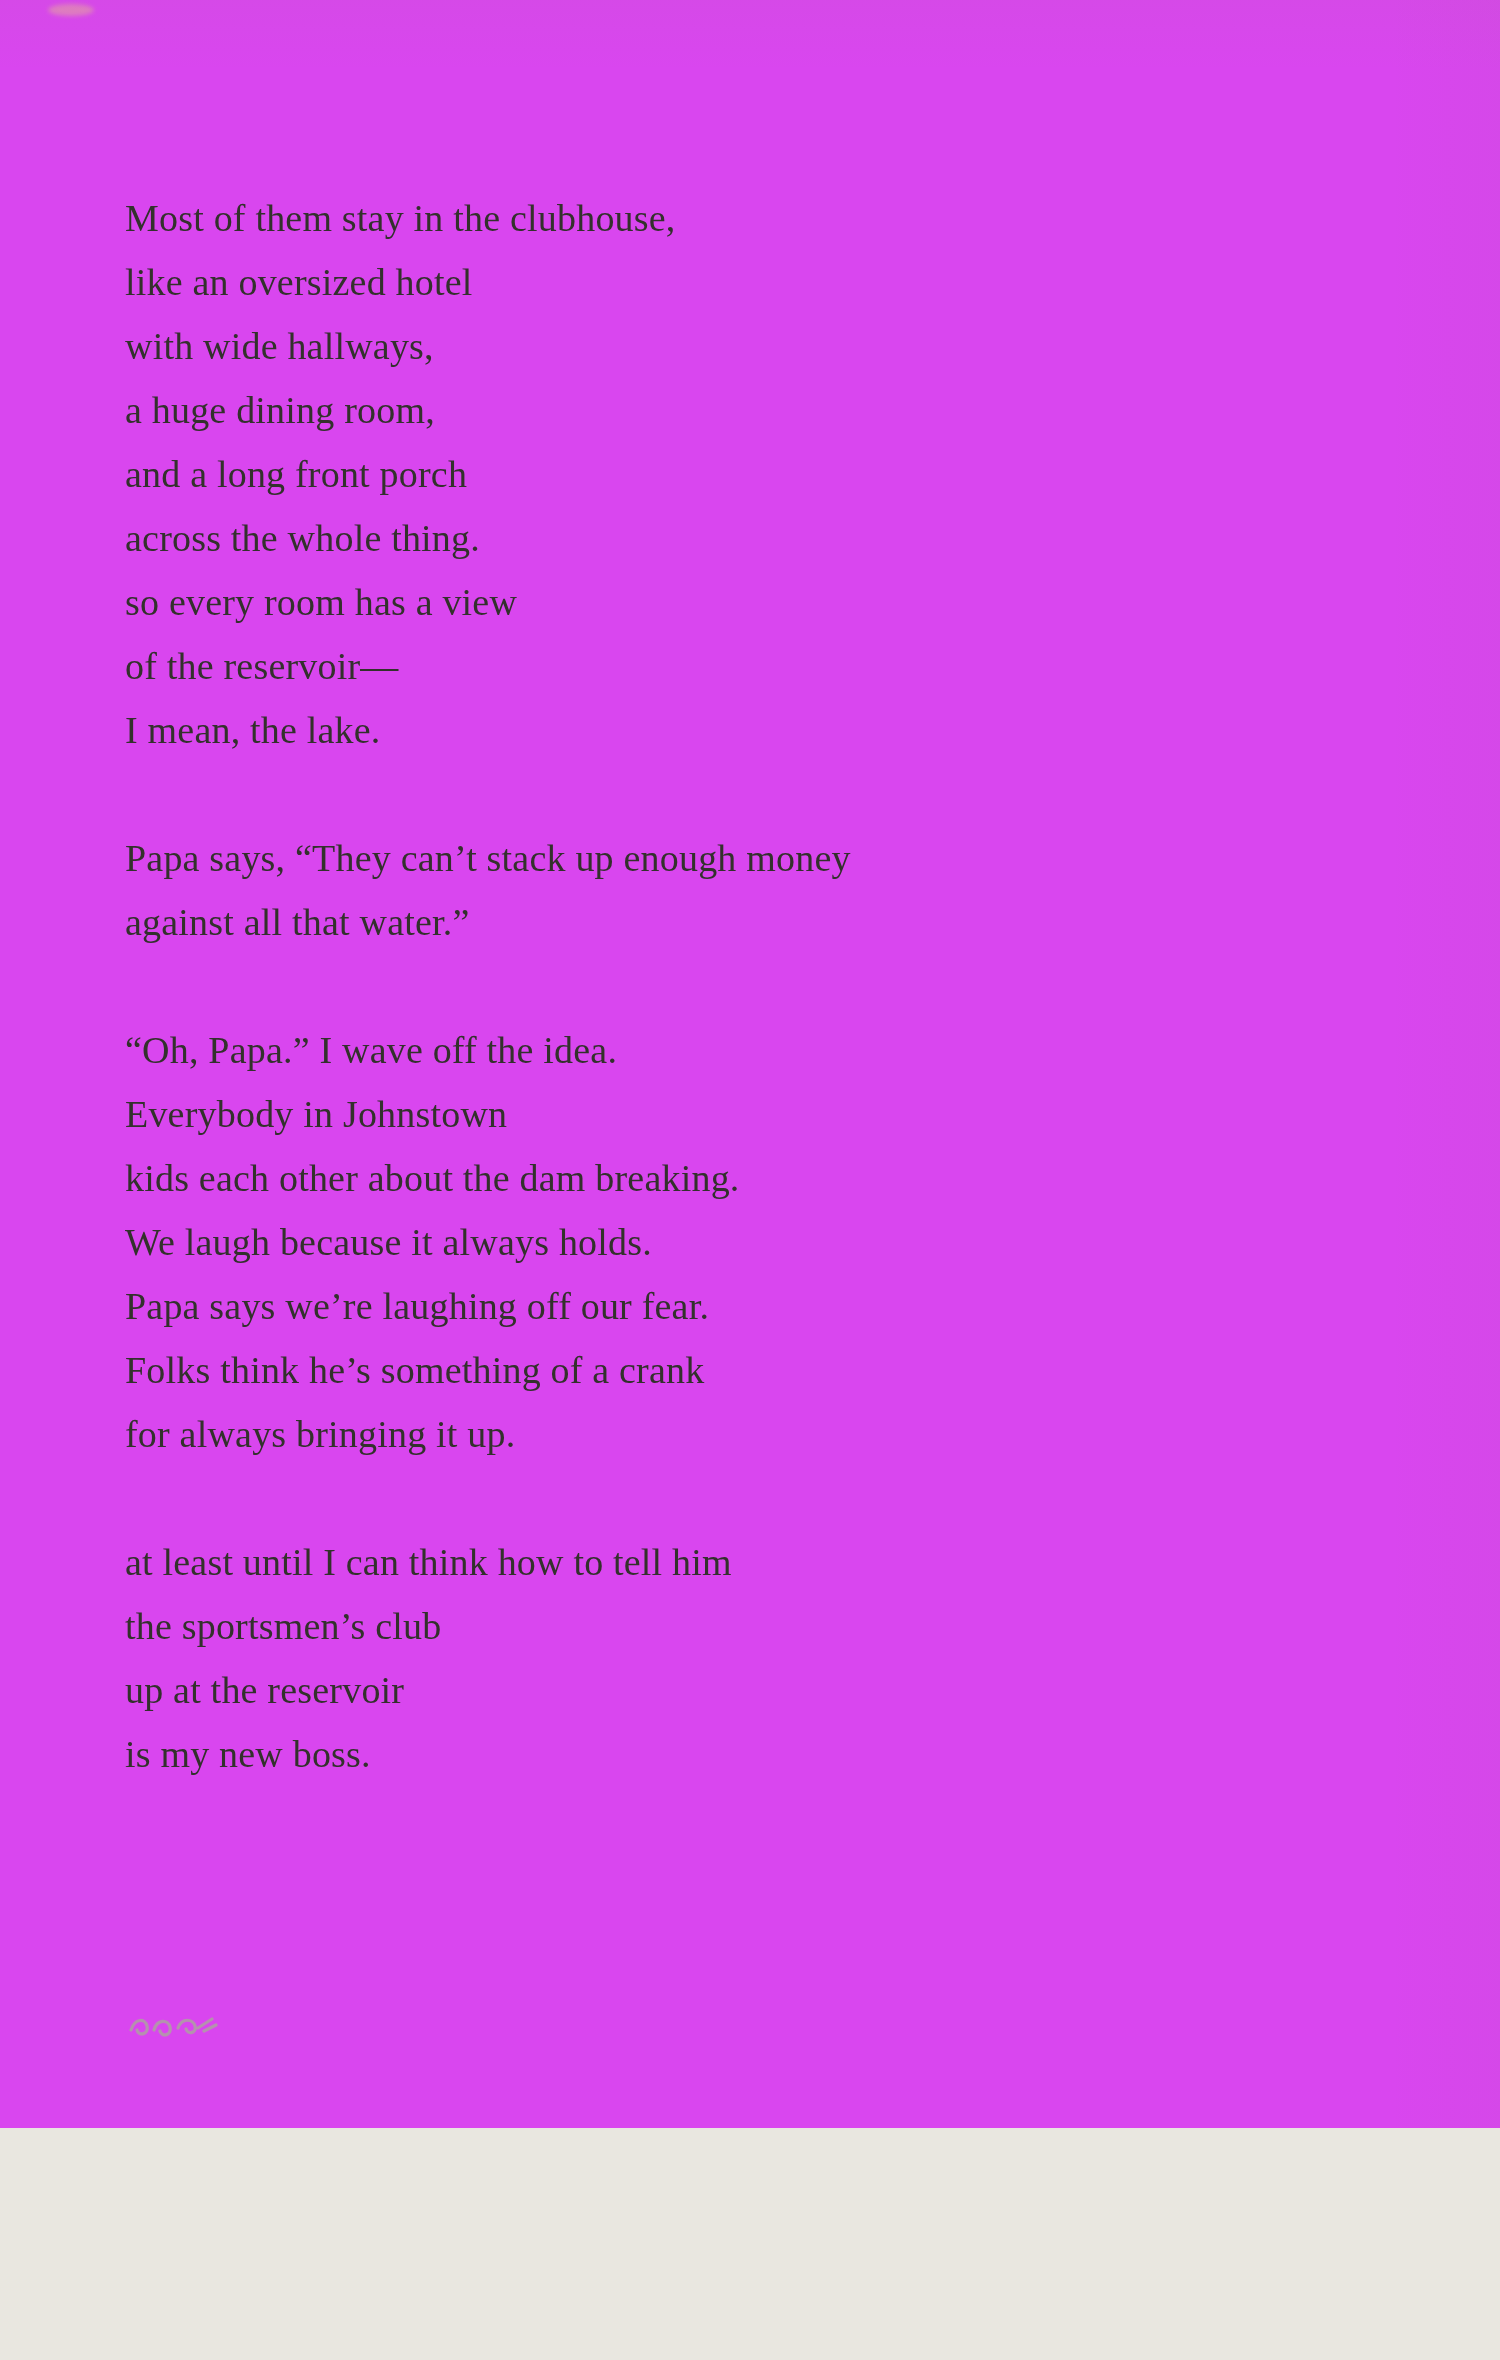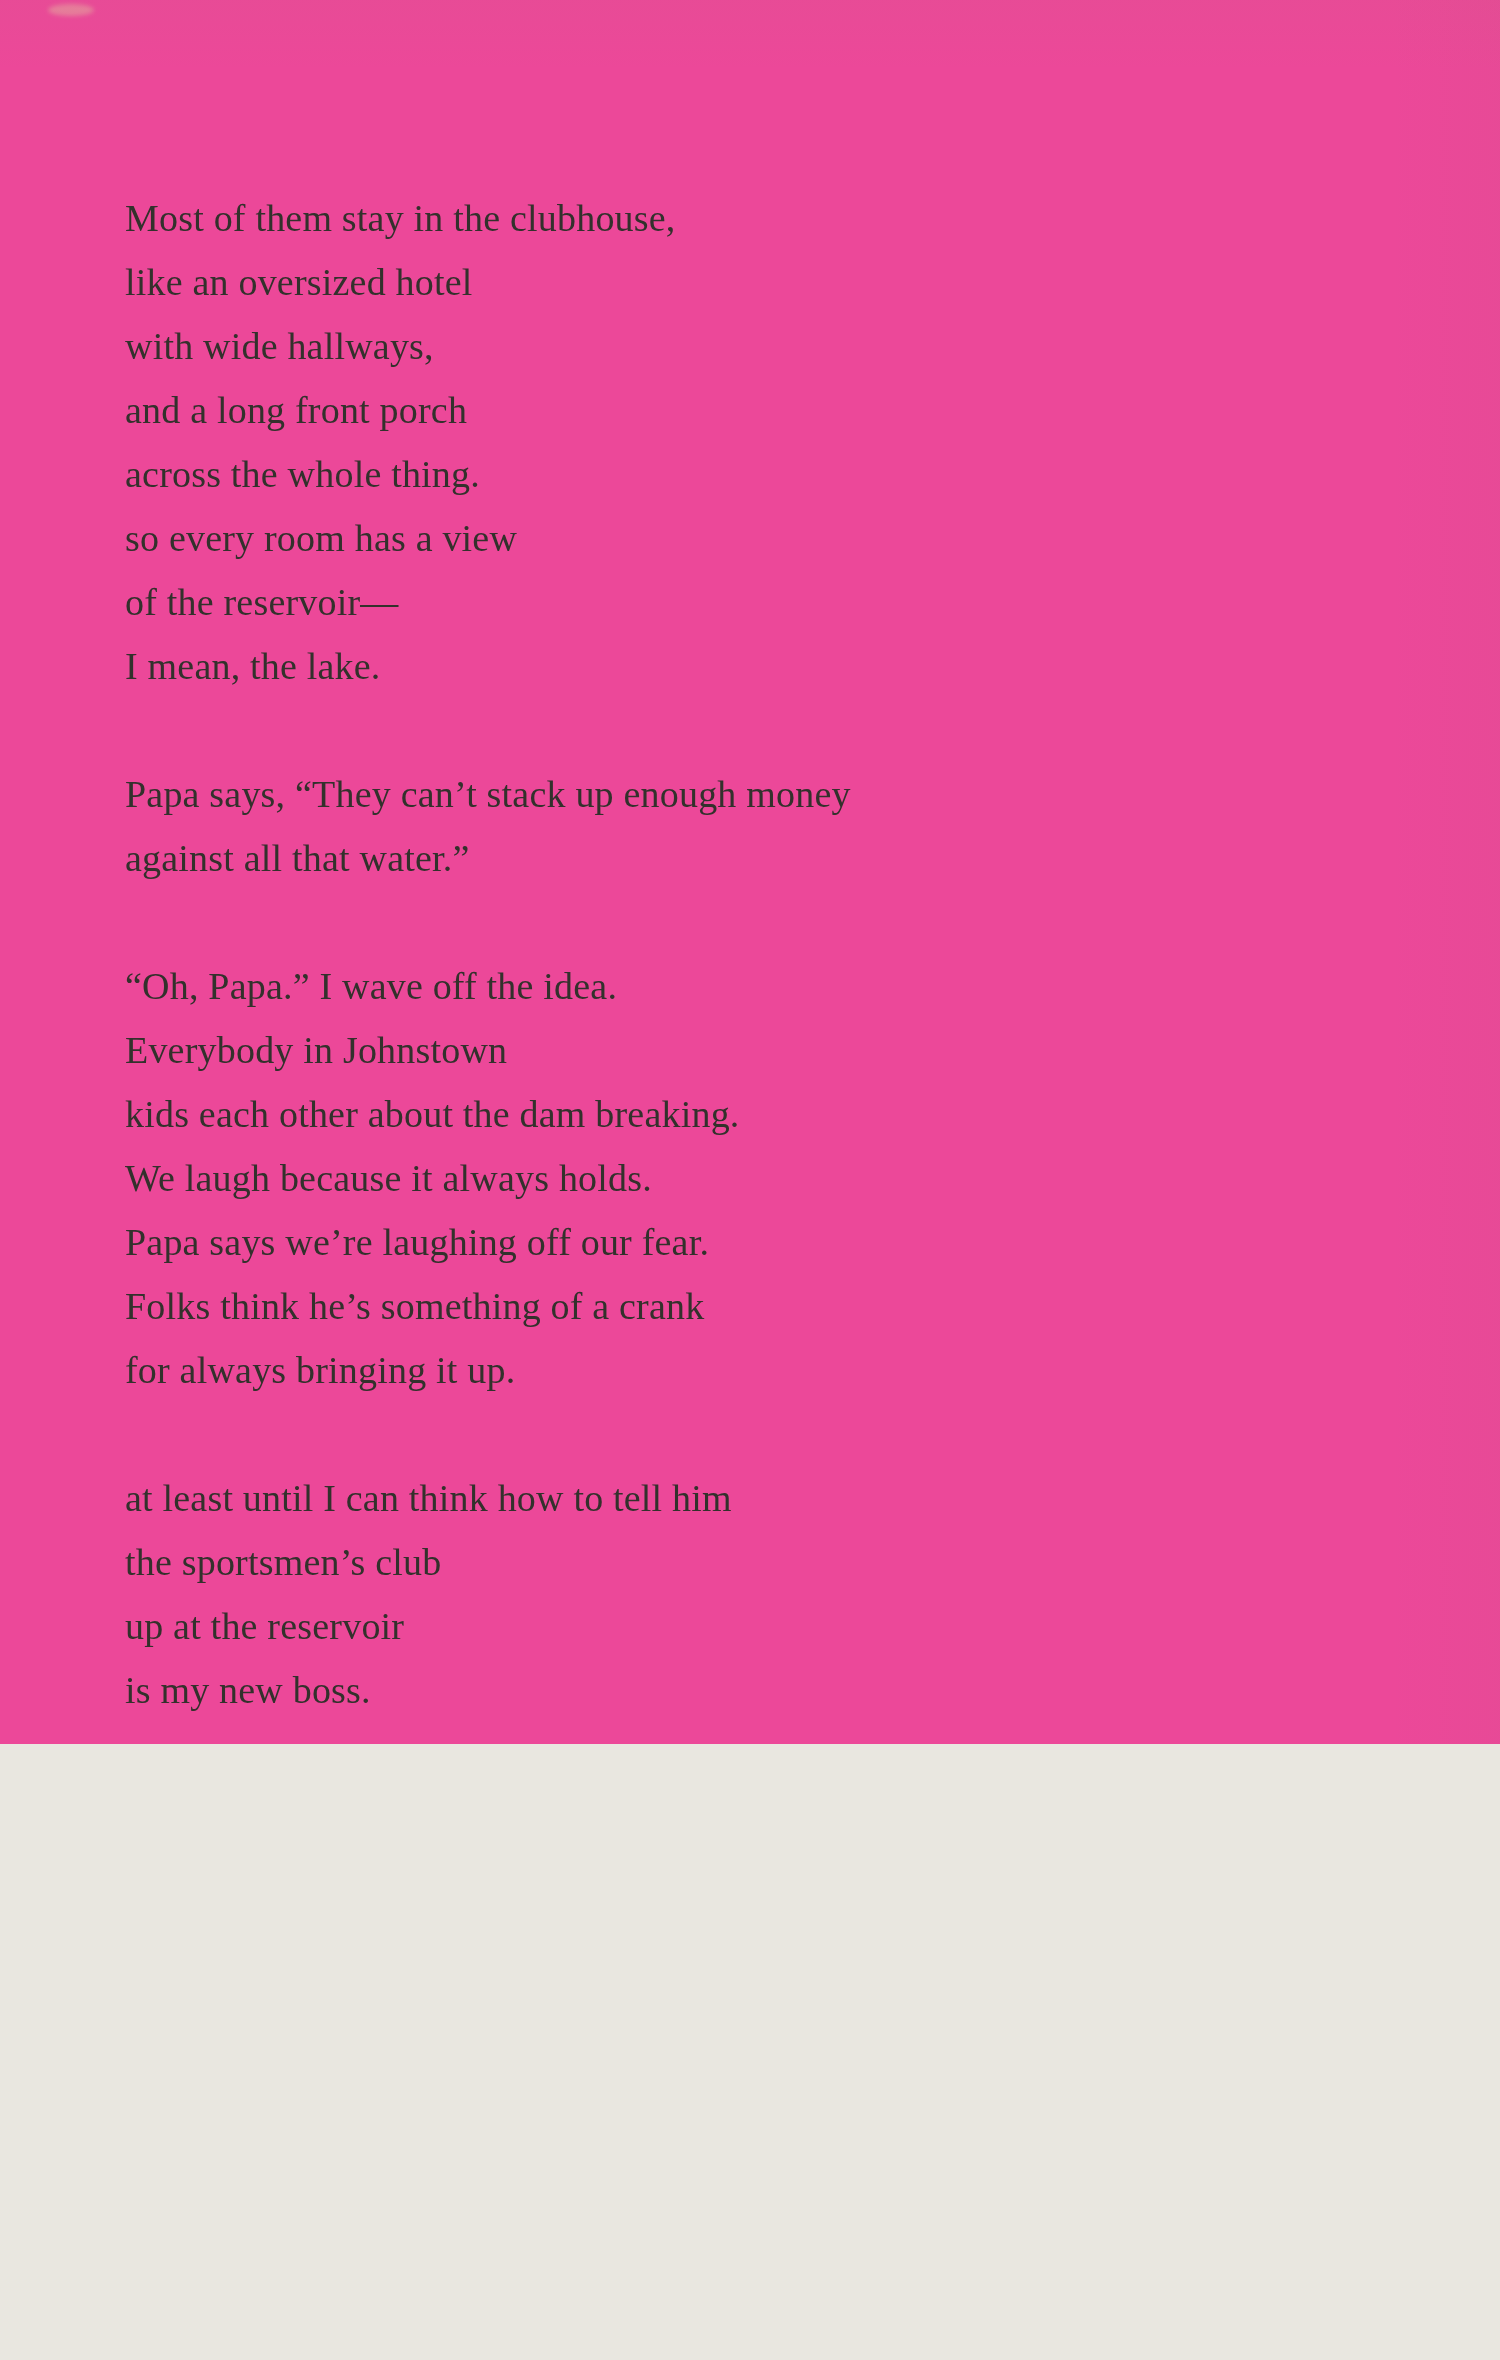--- a/index.html
+++ b/index.html
@@ -3,23 +3,23 @@
 <meta charset="utf-8">
 <style>
   html, body {
     margin: 0;
     padding: 0;
     background: #e9e7e0;
   }
   .page {
     position: relative;
     width: 1500px;
-    height: 1744px;
+    height: 2128px;
     margin: 0 auto;
-    background: #ec4899;
+    background: #d946ef;
     overflow: hidden;
     font-family: "Liberation Serif", "DejaVu Serif", serif;
     color: #33312c;
   }
   
   .page::before {
     content: "";
     position: absolute;
     top: 0; right: 0;
     width: 110px; height: 100%;
@@ -82,20 +82,21 @@
 
 <div class="page">
 
   <div class="scan-mark"></div>
 
   <div class="poem" id="poem">
       <div class="stanza">
         <div class="line">Most of them stay in the clubhouse,</div>
         <div class="line">like an oversized hotel</div>
         <div class="line">with wide hallways,</div>
+        <div class="line">a huge dining room,</div>
         <div class="line">and a long front porch</div>
         <div class="line">across the whole thing.</div>
         <div class="line">so every room has a view</div>
         <div class="line">of the reservoir—</div>
         <div class="line">I mean, the lake.</div>
       </div>
       <div class="stanza">
         <div class="line">Papa says, “They can’t stack up enough money</div>
         <div class="line">against all that water.”</div>
       </div>

